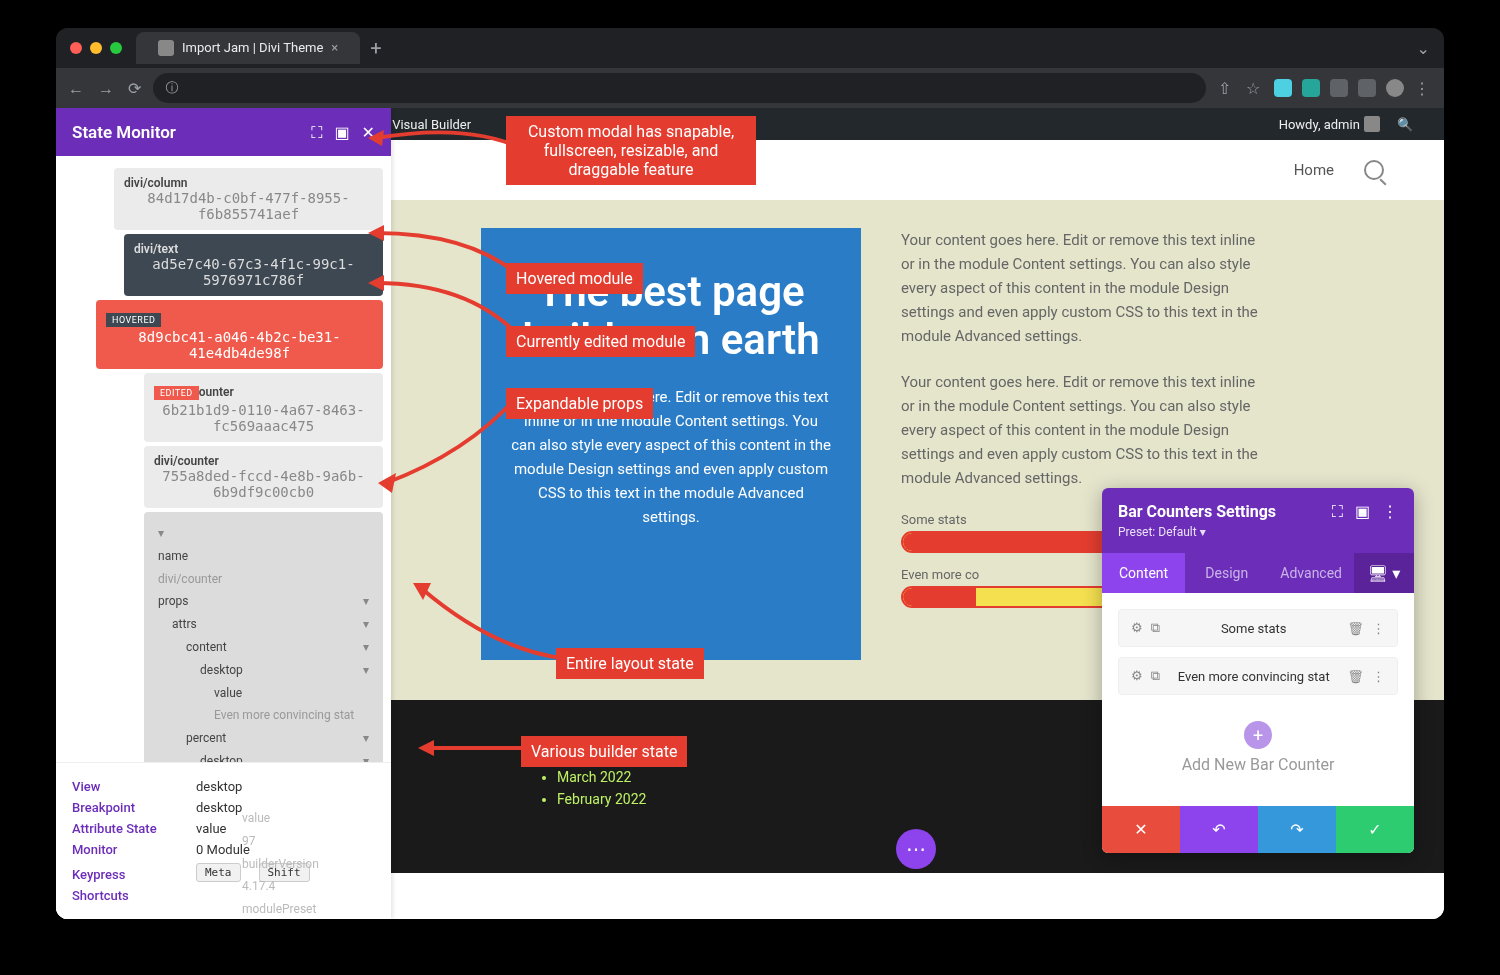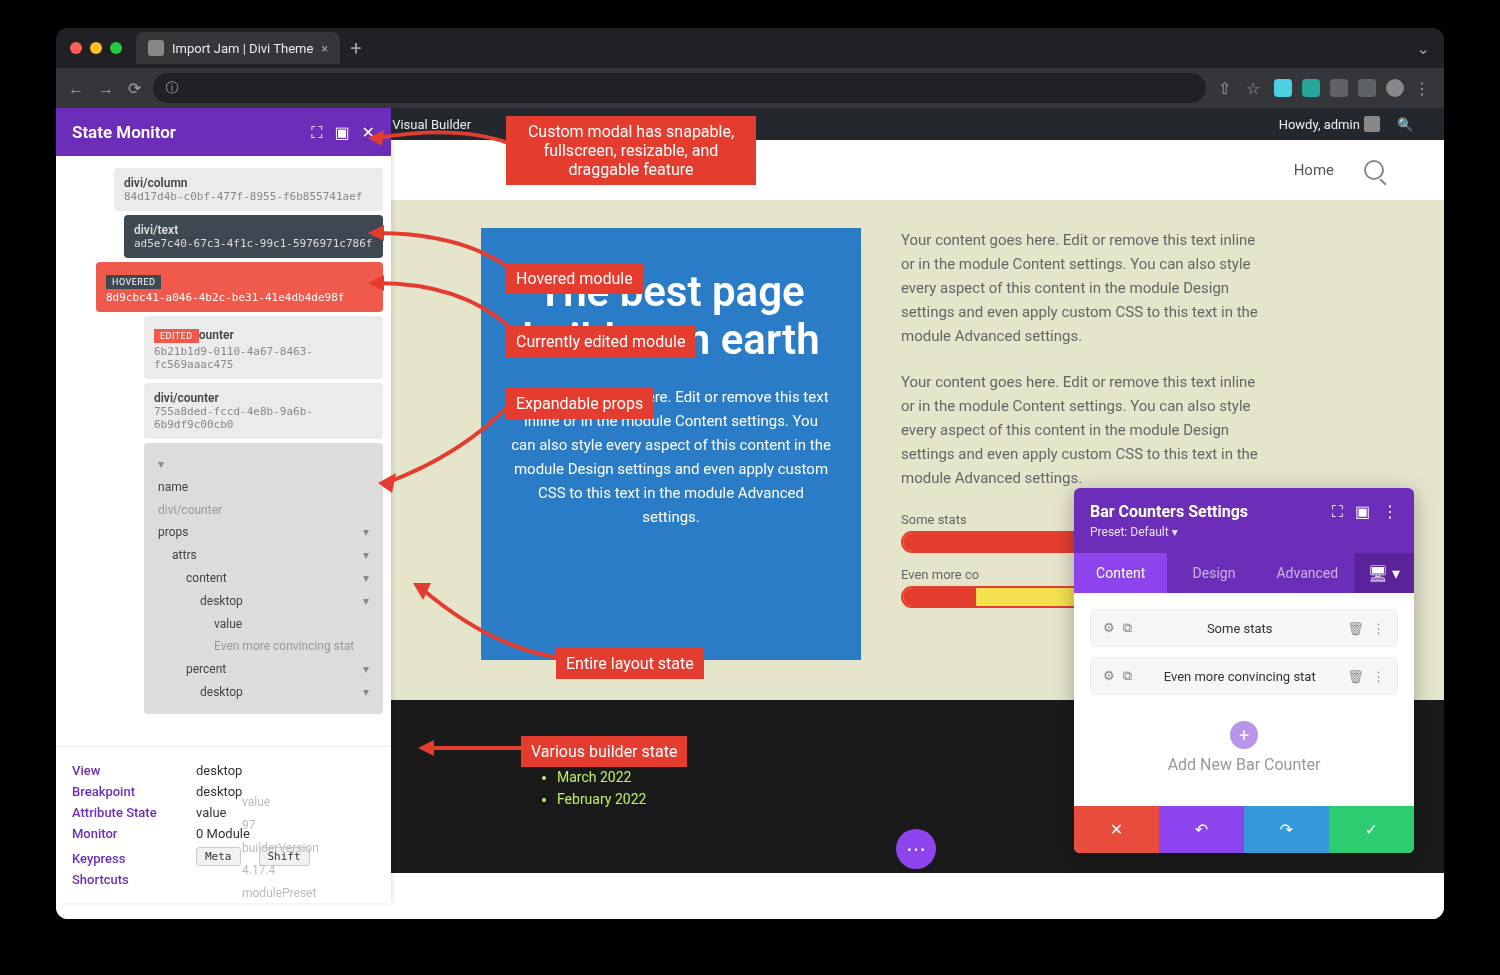--- a/index.html
+++ b/index.html
@@ -4,46 +4,46 @@
 <style>
 * { box-sizing: border-box; margin: 0; padding: 0; }
 body { font-family: -apple-system, BlinkMacSystemFont, "Segoe UI", Roboto, sans-serif; background: #000; width: 1500px; height: 975px; overflow: hidden; position: relative; }
 .browser-window { position: absolute; top: 28px; left: 56px; right: 56px; bottom: 56px; background: #202124; border-radius: 12px; overflow: hidden; display: flex; flex-direction: column; }
 .titlebar { height: 40px; background: #202124; display: flex; align-items: center; padding: 0 14px; }
 .traffic { display: flex; gap: 8px; margin-right: 14px; }
 .traffic span { width: 12px; height: 12px; border-radius: 50%; }
 .traffic .red { background: #ff5f56; }
 .traffic .yellow { background: #ffbd2e; }
 .traffic .green { background: #27c93f; }
-.tab { background: #35363a; color: #e8eaed; padding: 8px 12px; display: flex; align-items: center; gap: 8px; font-size: 13px; border-radius: 8px 8px 0 0; }
+.tab { background: #35363a; color: #e8eaed; padding: 8px 22px; display: flex; align-items: flex-start; gap: 8px; font-size: 13px; border-radius: 8px 8px 0 0; }
 .tab .favicon { width: 16px; height: 16px; background: #888; border-radius: 3px; }
 .tab .close-t { color: #9aa0a6; cursor: pointer; }
 .newtab { color: #9aa0a6; margin-left: 10px; font-size: 20px; cursor: pointer; }
 .chevdown { margin-left: auto; color: #9aa0a6; cursor: pointer; }
 .toolbar { height: 40px; background: #35363a; display: flex; align-items: center; padding: 0 12px; gap: 12px; }
 .nav-icons { display: flex; gap: 14px; color: #9aa0a6; }
 .nav-icons span { cursor: pointer; font-size: 16px; }
 .address { flex: 1; background: #202124; color: #bdc1c6; padding: 6px 12px; border-radius: 18px; font-size: 13px; display: flex; align-items: center; gap: 8px; }
 .address .secure { color: #9aa0a6; }
 .ext-icons { display: flex; gap: 10px; align-items: center; }
 .ext-icons span { width: 18px; height: 18px; background: #5f6368; border-radius: 4px; cursor: pointer; }
 .ext-icons .avatar { border-radius: 50%; background: #888; }
 .ext-icons .more { background: none; color: #9aa0a6; }
 .content-area { flex: 1; position: relative; background: #fff; overflow: hidden; }
 
 
-.state-monitor { position: absolute; top: 0; left: 0; width: 335px; bottom: 16px; background: #fff; z-index: 10; display: flex; flex-direction: column; box-shadow: 2px 0 4px rgba(0,0,0,0.1); }
+.state-monitor { position: absolute; top: 0; left: 0; width: 335px; bottom: 0; background: #fff; z-index: 10; display: flex; flex-direction: column; box-shadow: 2px 0 4px rgba(0,0,0,0.1); }
 .sm-header { background: #6c2eb9; color: #fff; padding: 14px 16px; display: flex; align-items: center; }
 .sm-header h2 { font-size: 17px; font-weight: 600; flex: 1; }
 .sm-header .icons { display: flex; gap: 12px; }
 .sm-header .icons span { cursor: pointer; font-size: 16px; }
 .sm-body { flex: 1; overflow-y: auto; padding: 8px; position: relative; }
 .module-card { background: #ebebeb; border-radius: 4px; padding: 8px 10px; margin: 4px 0 4px 50px; }
 .module-card .name { font-size: 12px; font-weight: 600; color: #444; }
-.module-card .hash { font-size: 11px; color: #888; font-family: monospace; }
+.module-card .hash { font-size: 14px; color: #888; font-family: monospace; text-align: center; }
 .module-card.dark { background: #3d4852; margin-left: 60px; }
 .module-card.dark .name, .module-card.dark .hash { color: #ddd; }
 .module-card.hovered { background: #ef5a4c; margin-left: 32px; }
 .module-card.hovered .hash { color: #fff; }
 .module-card.edited { margin-left: 80px; }
 .badge { display: inline-block; background: #3d4852; color: #fff; font-size: 9px; padding: 2px 6px; margin-bottom: 2px; letter-spacing: 0.5px; }
 .badge.hov { background: #3d4852; }
 .badge.edit { background: #ef5a4c; }
 .props-tree { background: #dcdcdc; border-radius: 4px; margin: 4px 0 4px 80px; padding: 10px 14px; font-size: 12px; color: #444; line-height: 1.9; position: relative; }
 .tree-row { display: flex; justify-content: space-between; align-items: center; }
@@ -82,21 +82,21 @@
 .footer-sec { background: #1a1a1a; color: #3c8dde; padding: 30px 0 60px 130px; margin-left: 335px; }
 .footer-sec h3 { color: #3c8dde; font-size: 16px; margin-bottom: 14px; }
 .footer-sec ul { list-style: disc; padding-left: 20px; color: #aaa; font-size: 14px; }
 .footer-sec ul li { margin: 6px 16px; color: #bef264; }
 
 
 .annotation { position: absolute; background: #e43d30; color: #fff; padding: 6px 10px; font-size: 16px; z-index: 50; }
 .arrow { position: absolute; z-index: 49; }
 
 
-.settings-modal { position: absolute; right: 30px; top: 380px; width: 340px; background: #f6f6f6; border-radius: 6px; box-shadow: 0 4px 20px rgba(0,0,0,0.3); z-index: 20; overflow: hidden; }
+.settings-modal { position: absolute; right: 30px; top: 380px; width: 312px; background: #f6f6f6; border-radius: 6px; box-shadow: 0 4px 20px rgba(0,0,0,0.3); z-index: 20; overflow: hidden; }
 .settings-header { background: #6c2eb9; color: #fff; padding: 14px 16px; }
 .settings-header .top { display: flex; align-items: center; }
 .settings-header h3 { font-size: 16px; flex: 1; }
 .settings-header .icons { display: flex; gap: 12px; }
 .settings-header .preset { font-size: 12px; margin-top: 4px; opacity: 0.85; }
 .settings-tabs { display: flex; background: #6c2eb9; }
 .settings-tabs .tab-s { flex: 1; text-align: center; padding: 12px; color: #c9b3e8; font-size: 14px; cursor: pointer; }
 .settings-tabs .tab-s.active { background: #8e44ec; color: #fff; }
 .settings-tabs .responsive { flex: 0 0 60px; background: #5a2399; display: flex; align-items: center; justify-content: center; gap: 4px; color: #fff; }
 .settings-body { background: #fff; padding: 16px; }

